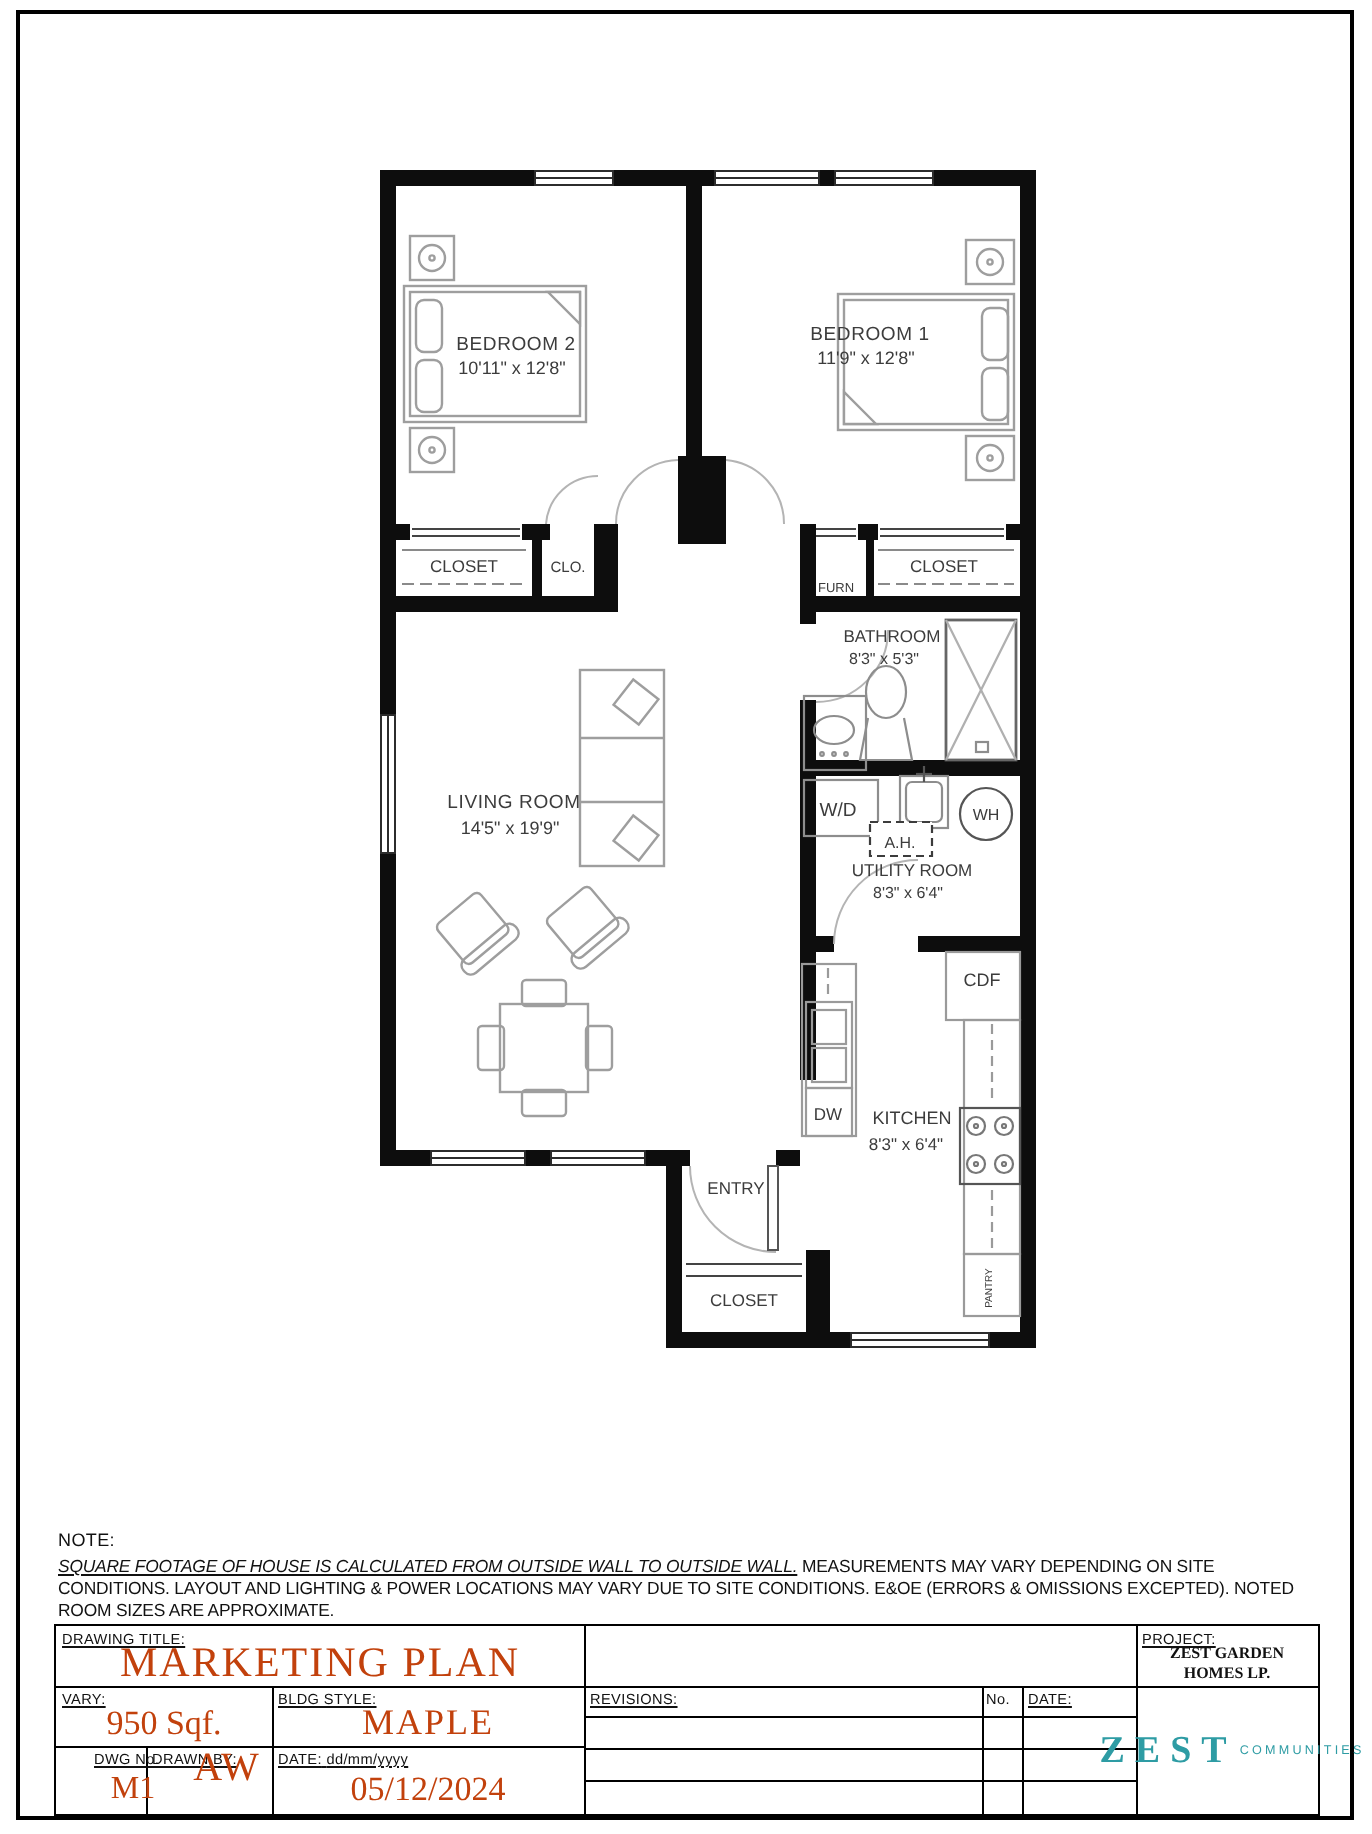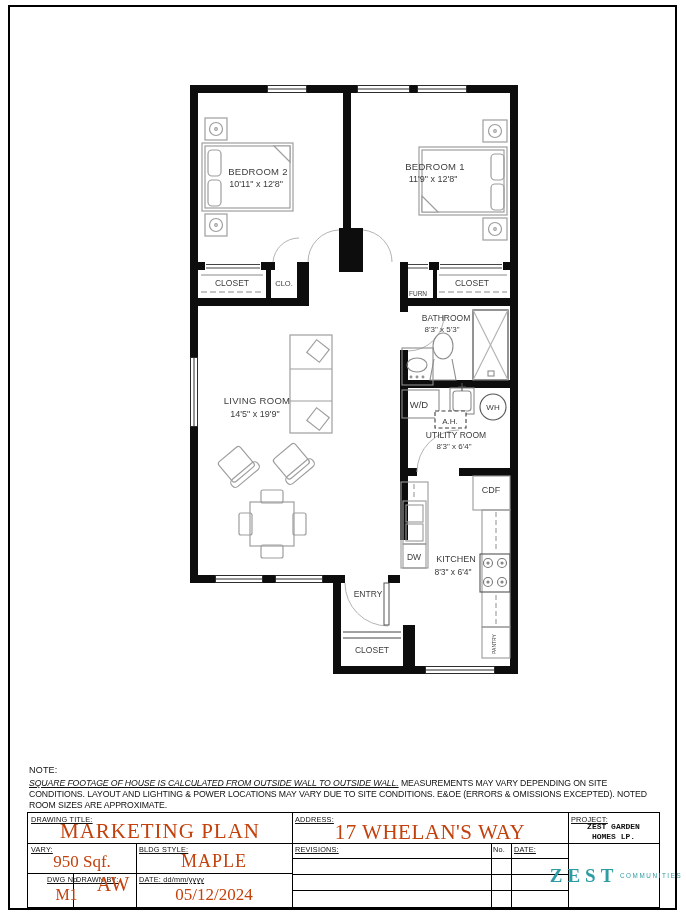--- a/index.html
+++ b/index.html
@@ -15,21 +15,21 @@
   .note-ul{font-style:italic;text-decoration:underline;}
   
   .tb{position:absolute;left:27px;top:812px;width:631px;height:94px;border:1.6px solid #000;background:#fff;}
   .ln{position:absolute;background:#000;}
   .cell{position:absolute;}
   .lbl{position:absolute;left:3px;top:2px;font-size:7.3px;letter-spacing:.2px;text-decoration:underline;white-space:nowrap;}
   .nul{text-decoration:none;}
   .val{position:absolute;left:0;right:0;text-align:center;font-family:"Liberation Serif", serif;color:#c2410c;}
   .proj{position:absolute;left:0;right:0;top:9px;text-align:center;font-family:"Liberation Serif", serif;
         font-weight:bold;font-size:8px;line-height:9.5px;}
-  .proj-inner{display:inline-block;width:78px;font-family:Liberation Mono, monospace;}
+  .proj-inner{display:inline-block;width:78px;}
   .logo-cell{display:flex;align-items:center;justify-content:center;}
   .logo-name{font-family:"Liberation Serif", serif;font-weight:bold;font-size:19px;letter-spacing:5px;
              text-indent:5px;color:#2E9CA4;line-height:19px;}
   .logo-sub{font-size:6.3px;letter-spacing:1.6px;text-indent:1.6px;color:#2E9CA4;margin-top:1px;}
 </style>
 </head>
 <body>
 
 <div class="page">
   <div class="pborder"></div>
@@ -277,24 +277,20 @@
     <div class="ln" style="left:483px;top:30px;width:1.2px;height:64px;"></div>
     <div class="ln" style="left:264px;top:45px;width:276px;height:1px;"></div>
     <div class="ln" style="left:264px;top:61px;width:276px;height:1px;"></div>
     <div class="ln" style="left:264px;top:77px;width:276px;height:1px;"></div>
 
     <div class="cell" style="left:0;top:0;width:264px;height:30px;">
       <span class="lbl">DRAWING TITLE:</span>
       <div class="val" style="top:6px;font-size:21px;letter-spacing:1px;">MARKETING PLAN</div>
     </div>
 
-    <div class="cell" style="left:264px;top:0;width:276px;height:30px;">
-      <span class="lbl">ADDRESS:</span>
-      <div class="val" style="top:7px;font-size:21px;letter-spacing:0.5px;">17 WHELAN'S WAY</div>
-    </div>
 
     <div class="cell" style="left:540px;top:0;width:91px;height:30px;">
       <span class="lbl">PROJECT:</span>
       <div class="proj"><span class="proj-inner">ZEST GARDEN HOMES LP.</span></div>
     </div>
 
     <div class="cell" style="left:0;top:30px;width:108px;height:30px;">
       <span class="lbl">VARY:</span>
       <div class="val" style="top:9px;font-size:17px;">950 Sqf.</div>
     </div>

